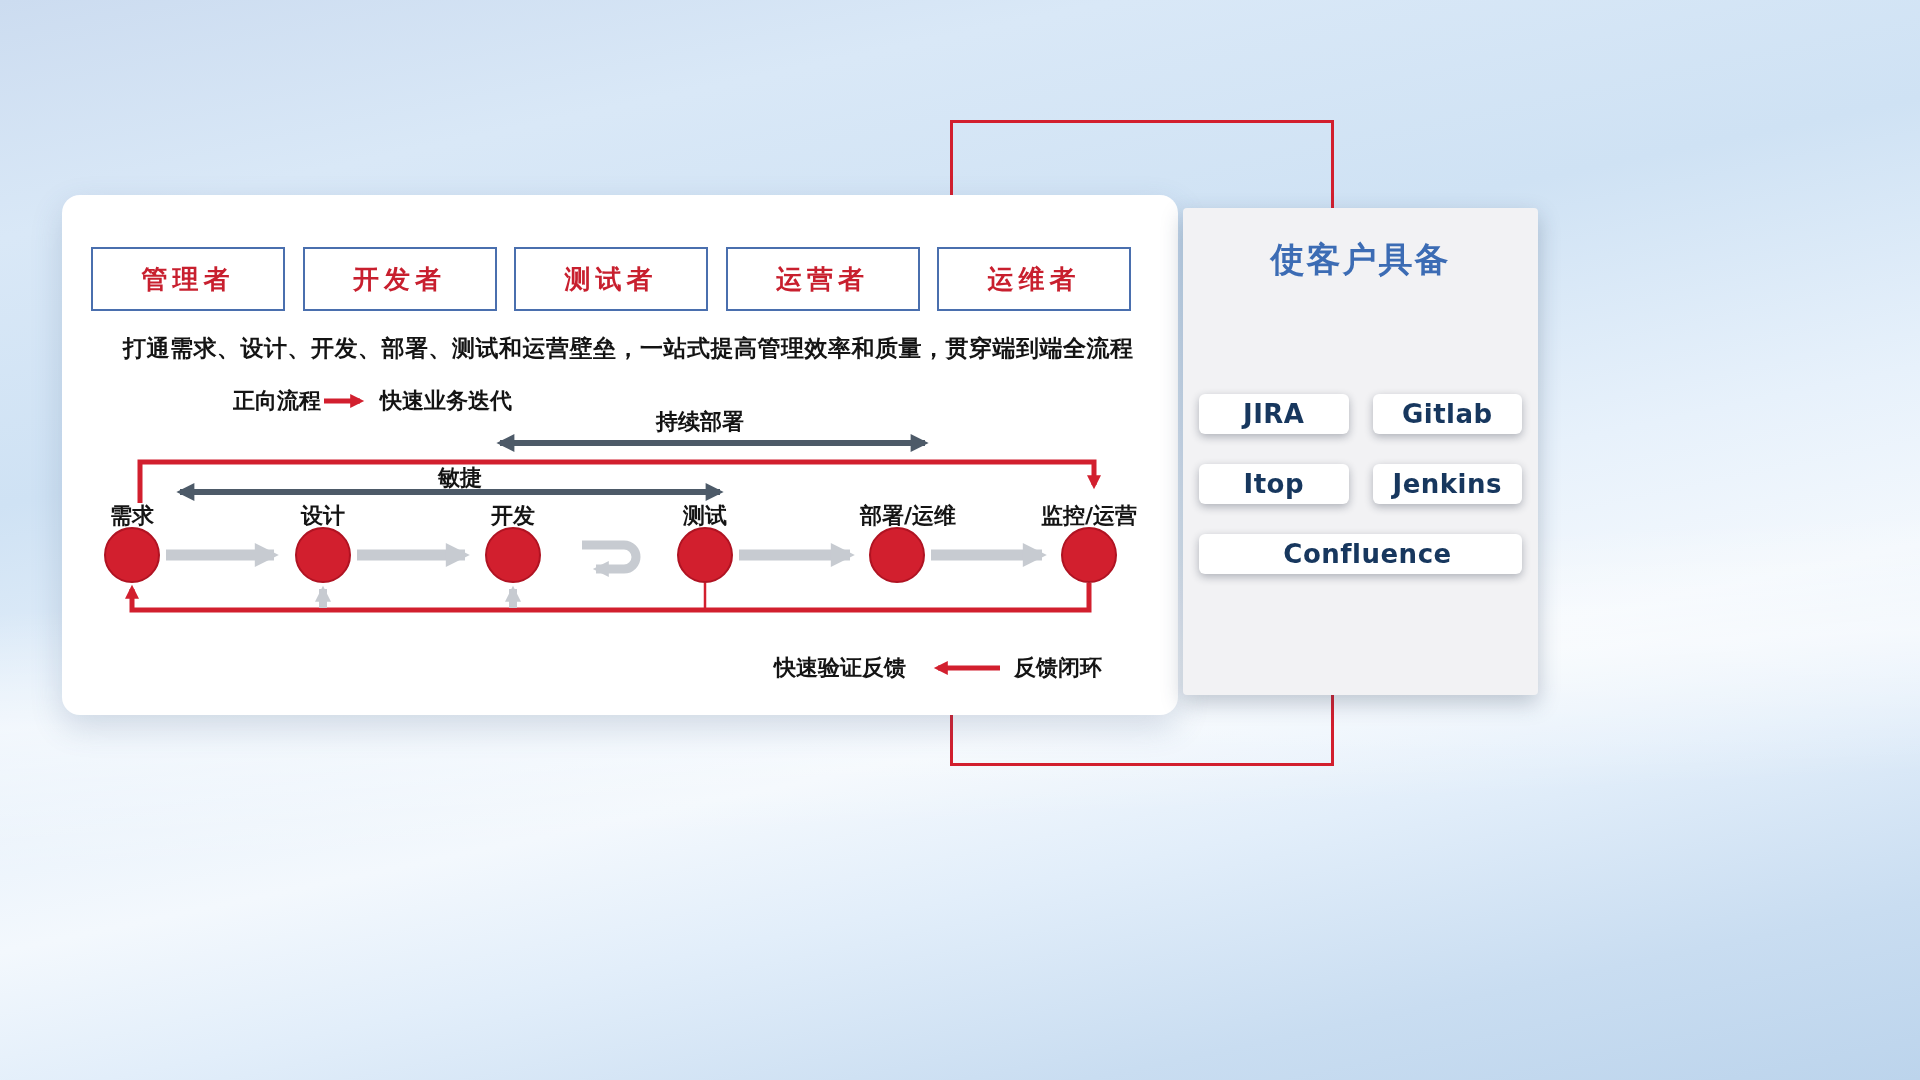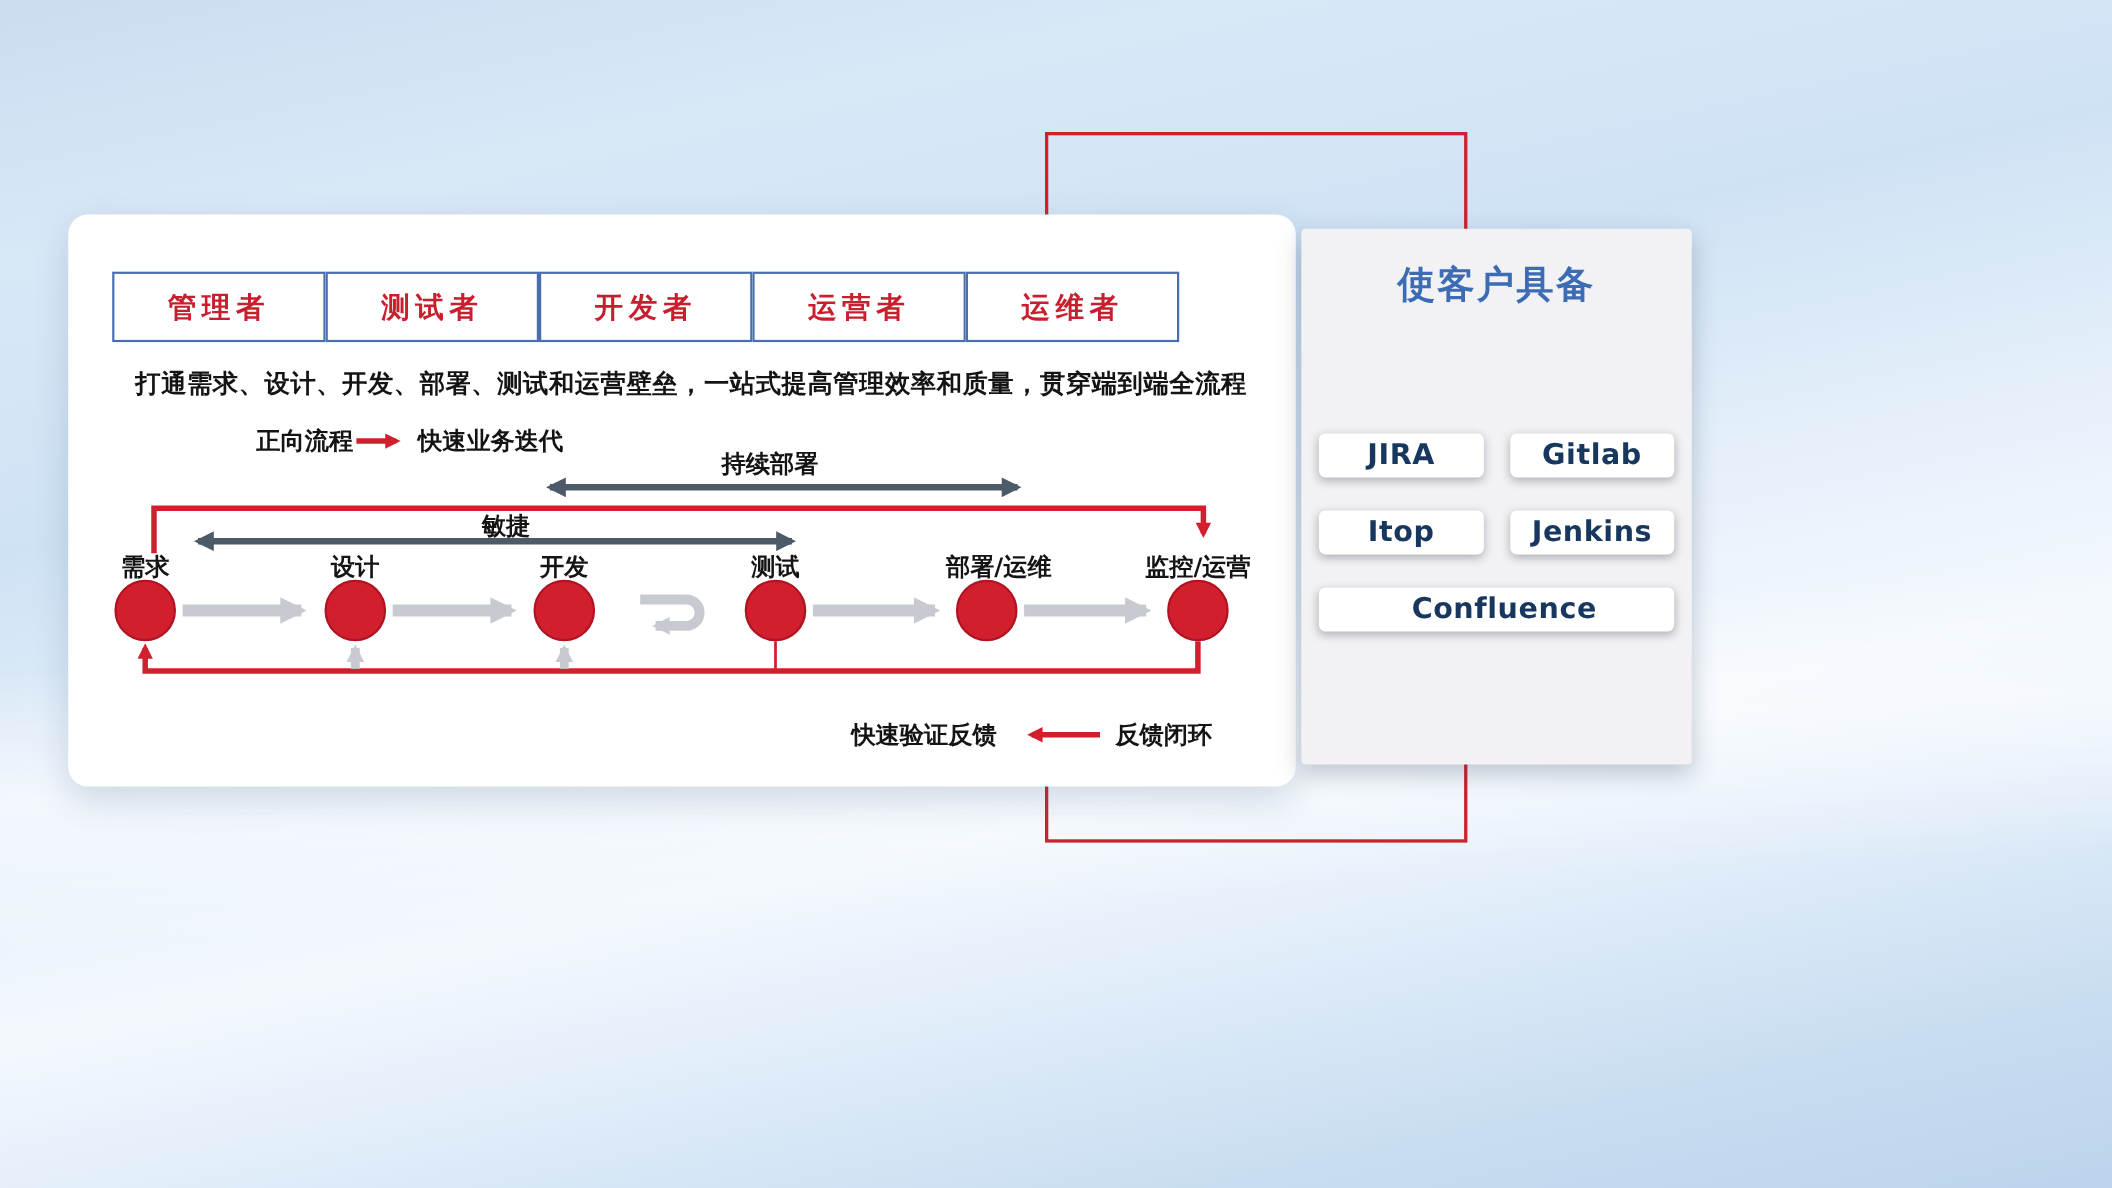--- a/index.html
+++ b/index.html
@@ -21,22 +21,22 @@
   .red-frame{
     position:absolute;left:950px;top:120px;width:378px;height:640px;
     border:3px solid #d21f2e;z-index:1;background:transparent;
   }
   .main-card{
     position:absolute;left:62px;top:195px;width:1116px;height:520px;
     background:#ffffff;border-radius:18px;z-index:2;
     box-shadow:0 12px 32px rgba(60,90,130,.20);
   }
   .roles-row{
-    position:absolute;left:40px;top:52px;width:1040px;
-    display:flex;
+    position:absolute;left:29px;top:52px;width:1040px;
+    display:flex;justify-content:space-between;
   }
   .role-box{
     width:190px;height:60px;border:2px solid #4a6fae;background:#fff;
     display:flex;align-items:center;justify-content:center;
     color:#c81f2e;font-size:26px;font-weight:700;letter-spacing:5px;
   }
   .subtitle{
     position:absolute;left:61px;top:138px;width:1030px;
     font-size:23px;font-weight:700;color:#141414;letter-spacing:.5px;
   }
@@ -69,22 +69,22 @@
 <body>
 
 <div class="bg-band"></div>
 
 <div class="red-frame"></div>
 
 <div class="main-card">
 
   <div class="roles-row">
     <div class="role-box">管理者</div>
+    <div class="role-box">开发者</div>
     <div class="role-box">测试者</div>
-    <div class="role-box">开发者</div>
     <div class="role-box">运营者</div>
     <div class="role-box">运维者</div>
   </div>
 
   <div class="subtitle">打通需求、设计、开发、部署、测试和运营壁垒，一站式提高管理效率和质量，贯穿端到端全流程</div>
 
   <svg class="flow-svg" width="1116" height="340" viewBox="0 0 1116 340">
     <defs>
       <marker id="mRed" viewBox="0 0 10 10" markerWidth="16" markerHeight="14" refX="7" refY="5" orient="auto" markerUnits="userSpaceOnUse">
         <path d="M0,0 L10,5 L0,10 z" fill="#d21f2e"></path>

